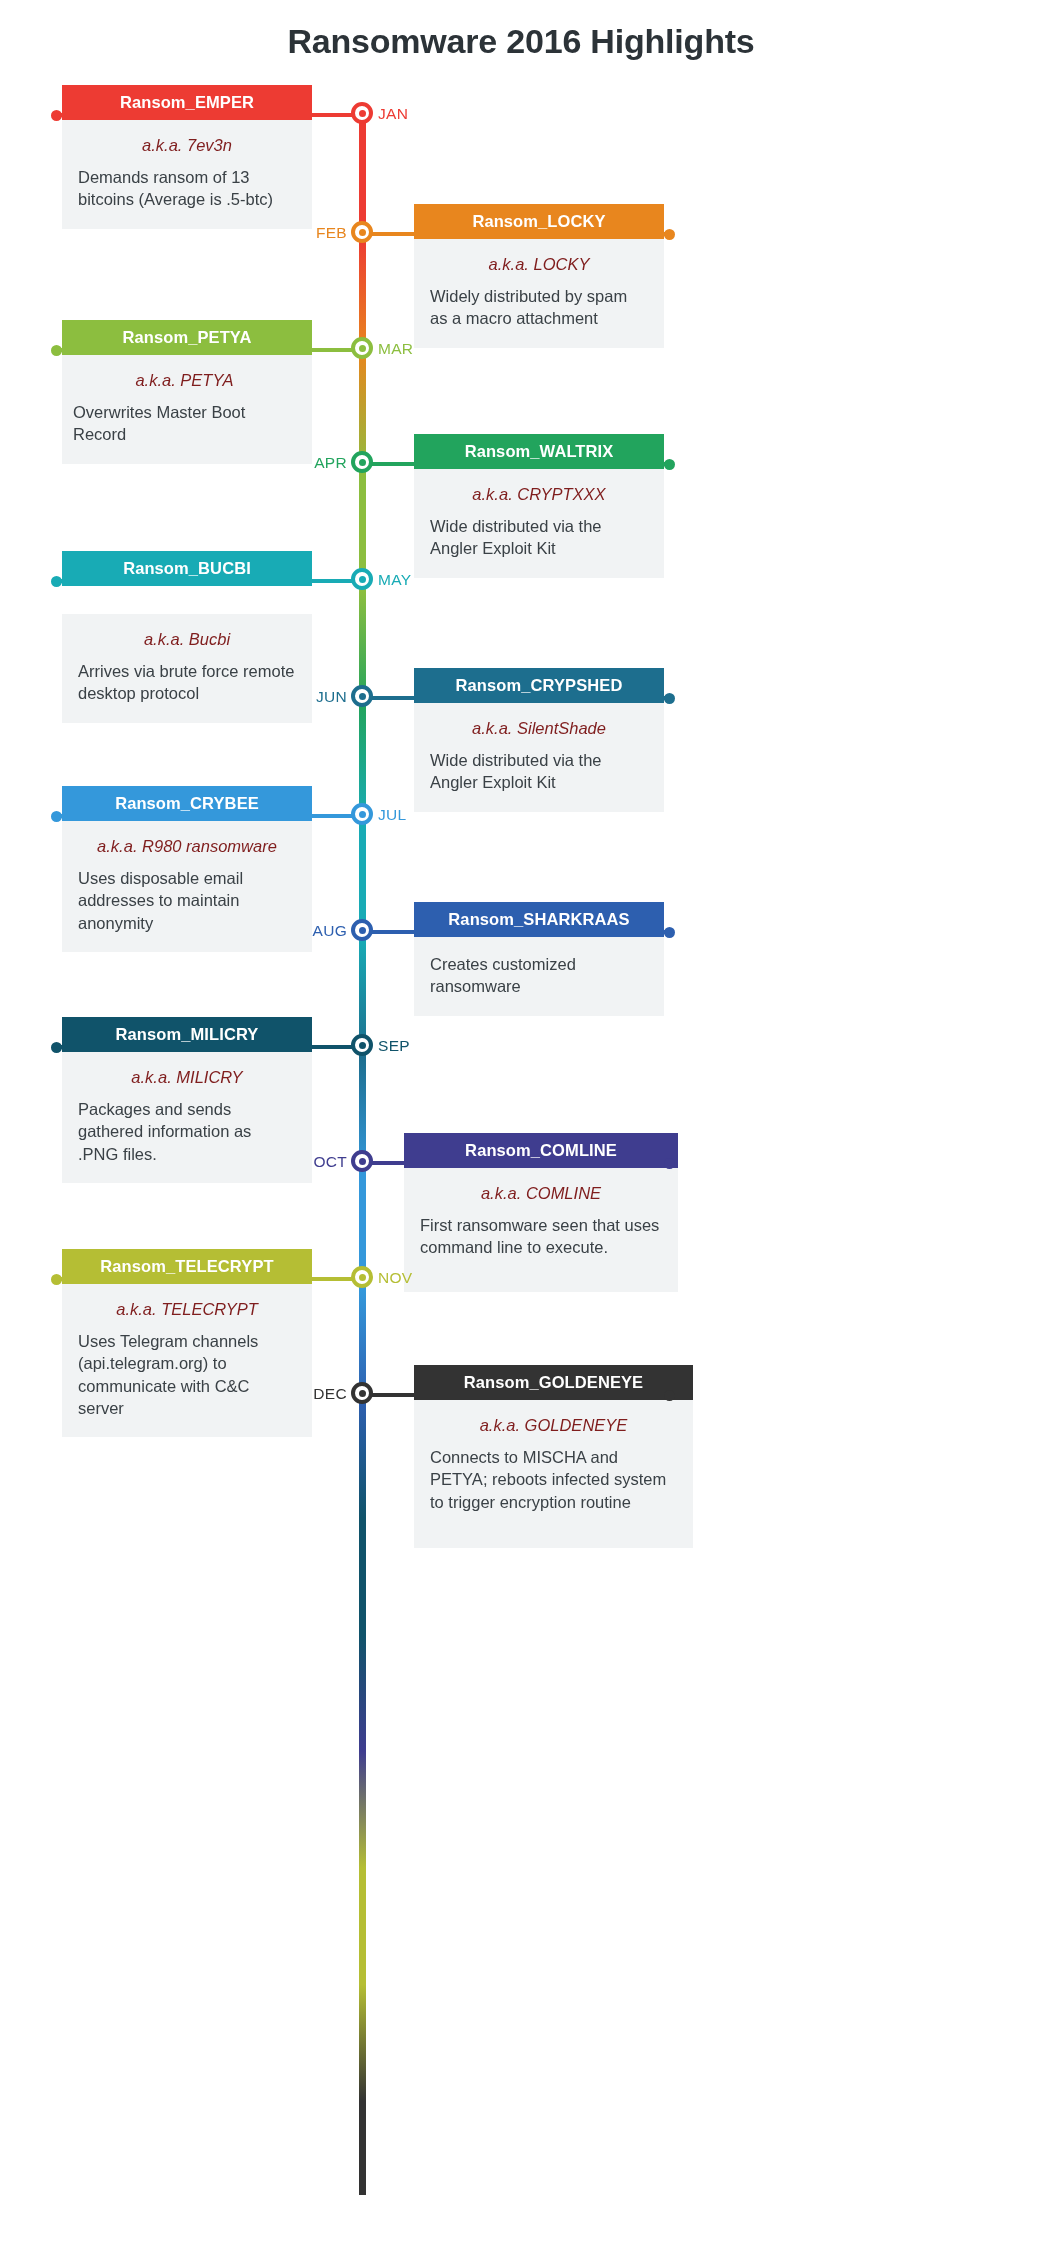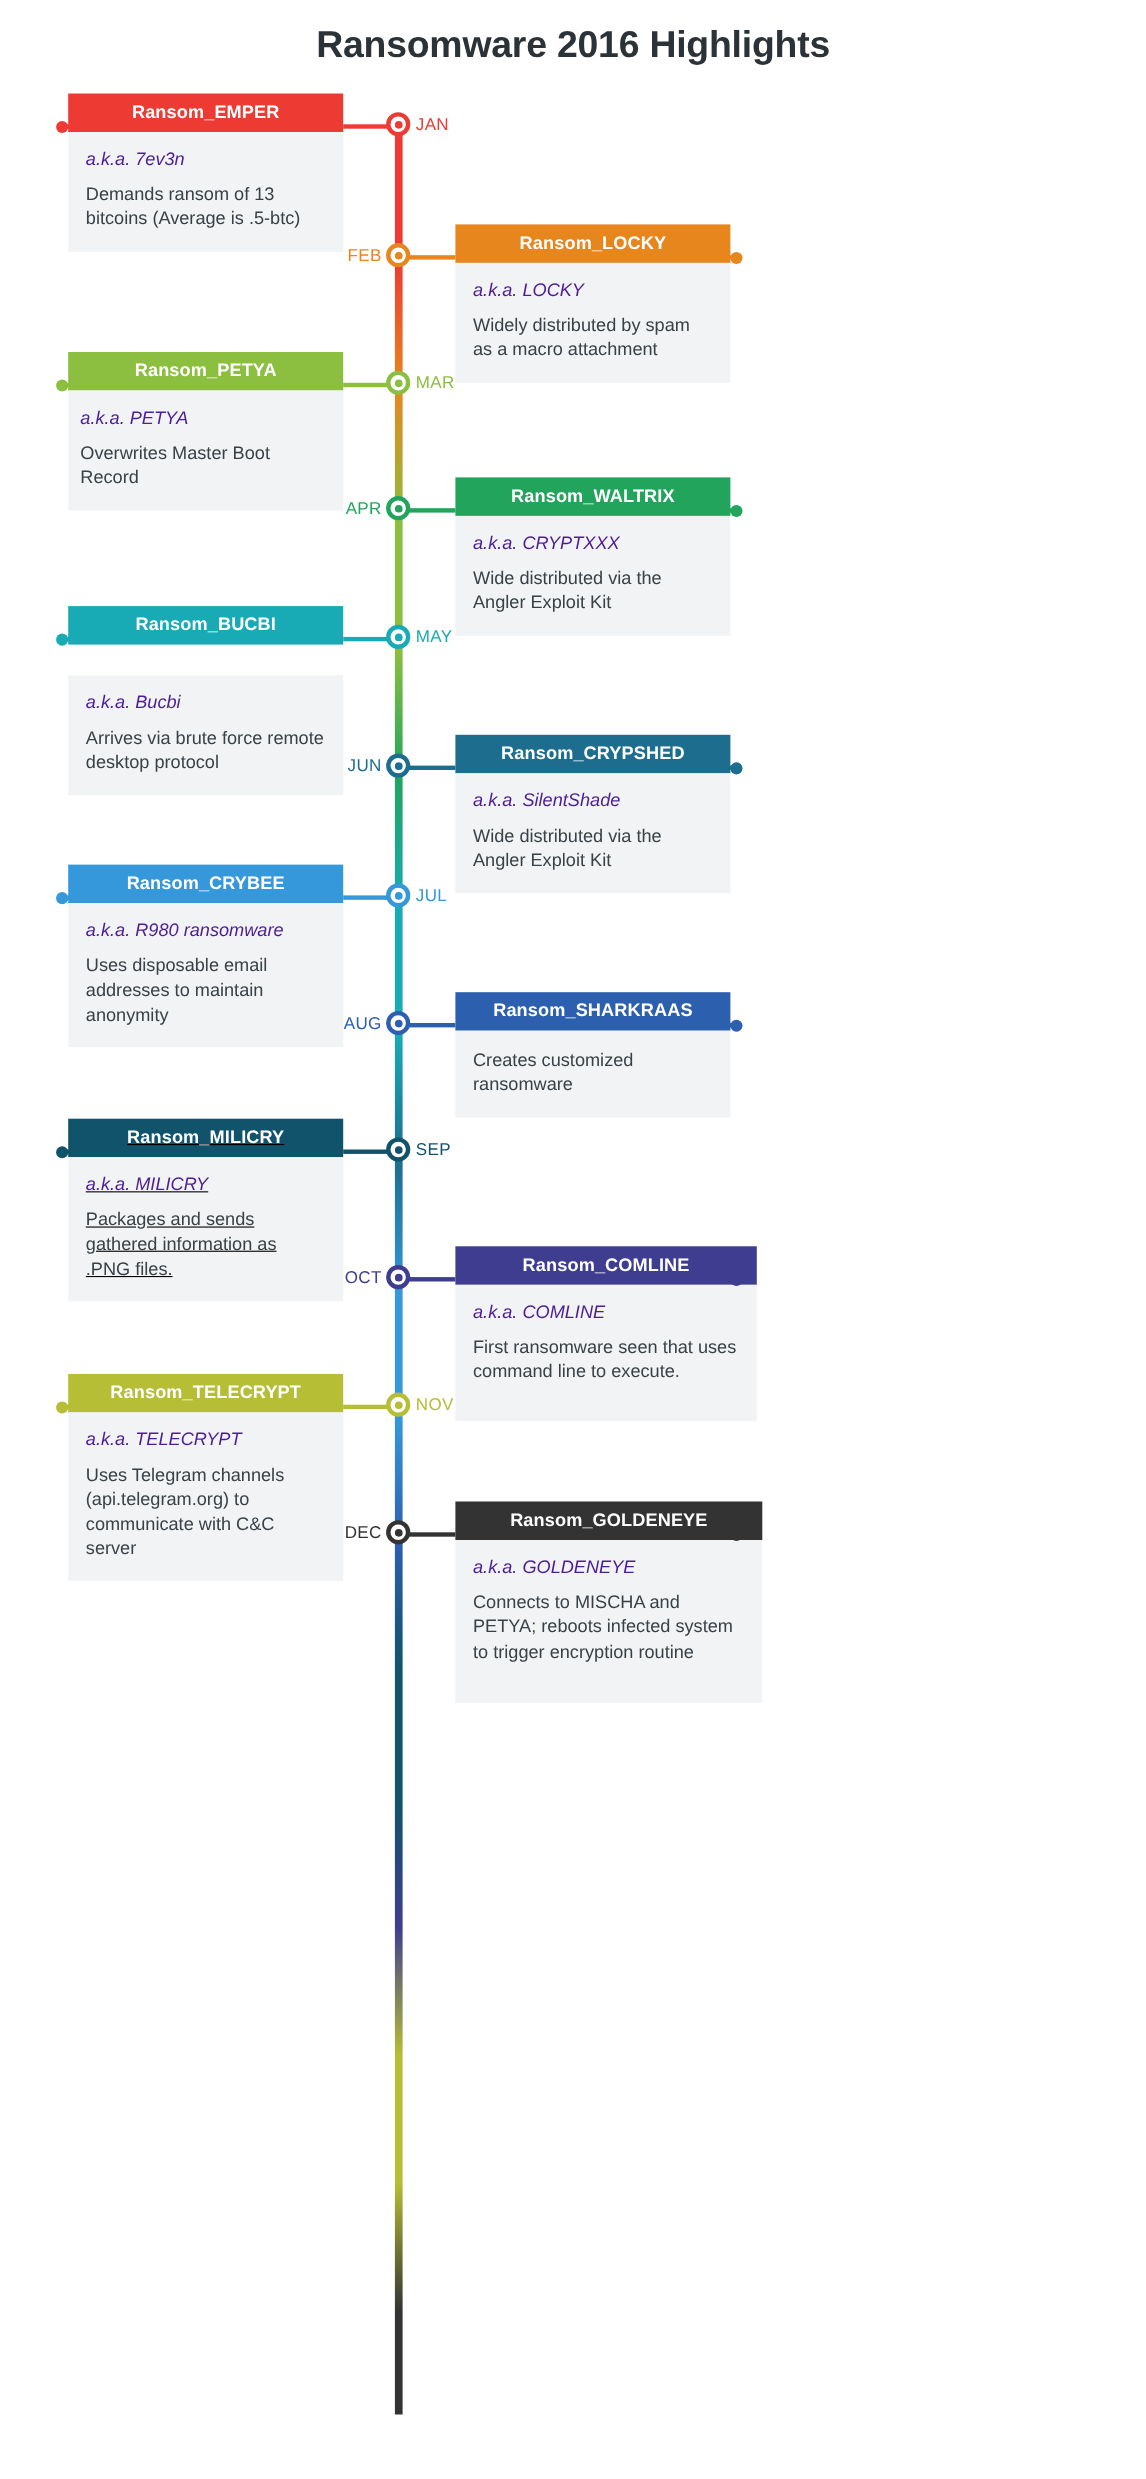--- a/index.html
+++ b/index.html
@@ -48,23 +48,24 @@
     white-space: nowrap;
   }
   .card .body {
     background: #f1f3f4;
     padding: 16px 16px 18px 16px;
     min-height: 60px;
   }
   .card .aka {
     font-style: italic;
     font-size: 16.5px;
-    color: #4c1d95;
+    color: #7f1d1d;
     margin-bottom: 11px;
     white-space: nowrap;
+    text-align: center;
   }
   .card .desc {
     font-size: 16.5px;
     color: #3a4146;
     line-height: 1.35;
   }
 
   
   .conn {
     position: absolute;
@@ -212,31 +213,31 @@
     <div class="enddot" style="background: rgb(52, 152, 219); top: 810.5px; left: 51px;"></div>
     <div class="card" style="left: 414px; top: 902px; width: 250px;">
       <div class="hdr" style="background: rgb(45, 95, 175);">Ransom_SHARKRAAS</div>
       <div class="body" style="min-height: 77px;">
         <div class="desc">Creates customized ransomware</div>
       </div>
     </div>
     <div class="conn" style="background: rgb(45, 95, 175); top: 930px; left: 662px; width: 10px;"></div>
     <div class="conn" style="background: rgb(45, 95, 175); top: 930px; left: 362px; width: 52px;"></div>
     <div class="enddot" style="background: rgb(45, 95, 175); top: 926.5px; left: 664px;"></div>
-    <div class="card" style="left: 62px; top: 1017px; width: 250px; text-decoration: underline;">
+    <div class="card" style="left: 62px; top: 1017px; width: 250px;">
       <div class="hdr" style="background: rgb(16, 83, 106);">Ransom_MILICRY</div>
       <div class="body" style="min-height: 124px;">
         <div class="aka">a.k.a. MILICRY</div>
         <div class="desc">Packages and sends gathered information as .PNG files.</div>
       </div>
     </div>
     <div class="conn" style="background: rgb(16, 83, 106); top: 1045px; left: 54px; width: 10px;"></div>
     <div class="conn" style="background: rgb(16, 83, 106); top: 1045px; left: 312px; width: 50px;"></div>
     <div class="enddot" style="background: rgb(16, 83, 106); top: 1041.5px; left: 51px;"></div>
-    <div class="card" style="left: 414px; top: 1133px; width: 274px;">
+    <div class="card" style="left: 404px; top: 1133px; width: 274px;">
       <div class="hdr" style="background: rgb(63, 61, 143);">Ransom_COMLINE</div>
       <div class="body" style="min-height: 124px;">
         <div class="aka">a.k.a. COMLINE</div>
         <div class="desc">First ransomware seen that uses command line to execute.</div>
       </div>
     </div>
     <div class="conn" style="background: rgb(63, 61, 143); top: 1161px; left: 662px; width: 10px;"></div>
     <div class="conn" style="background: rgb(63, 61, 143); top: 1161px; left: 362px; width: 52px;"></div>
     <div class="enddot" style="background: rgb(63, 61, 143); top: 1157.5px; left: 664px;"></div>
     <div class="card" style="left: 62px; top: 1249px; width: 250px;">

